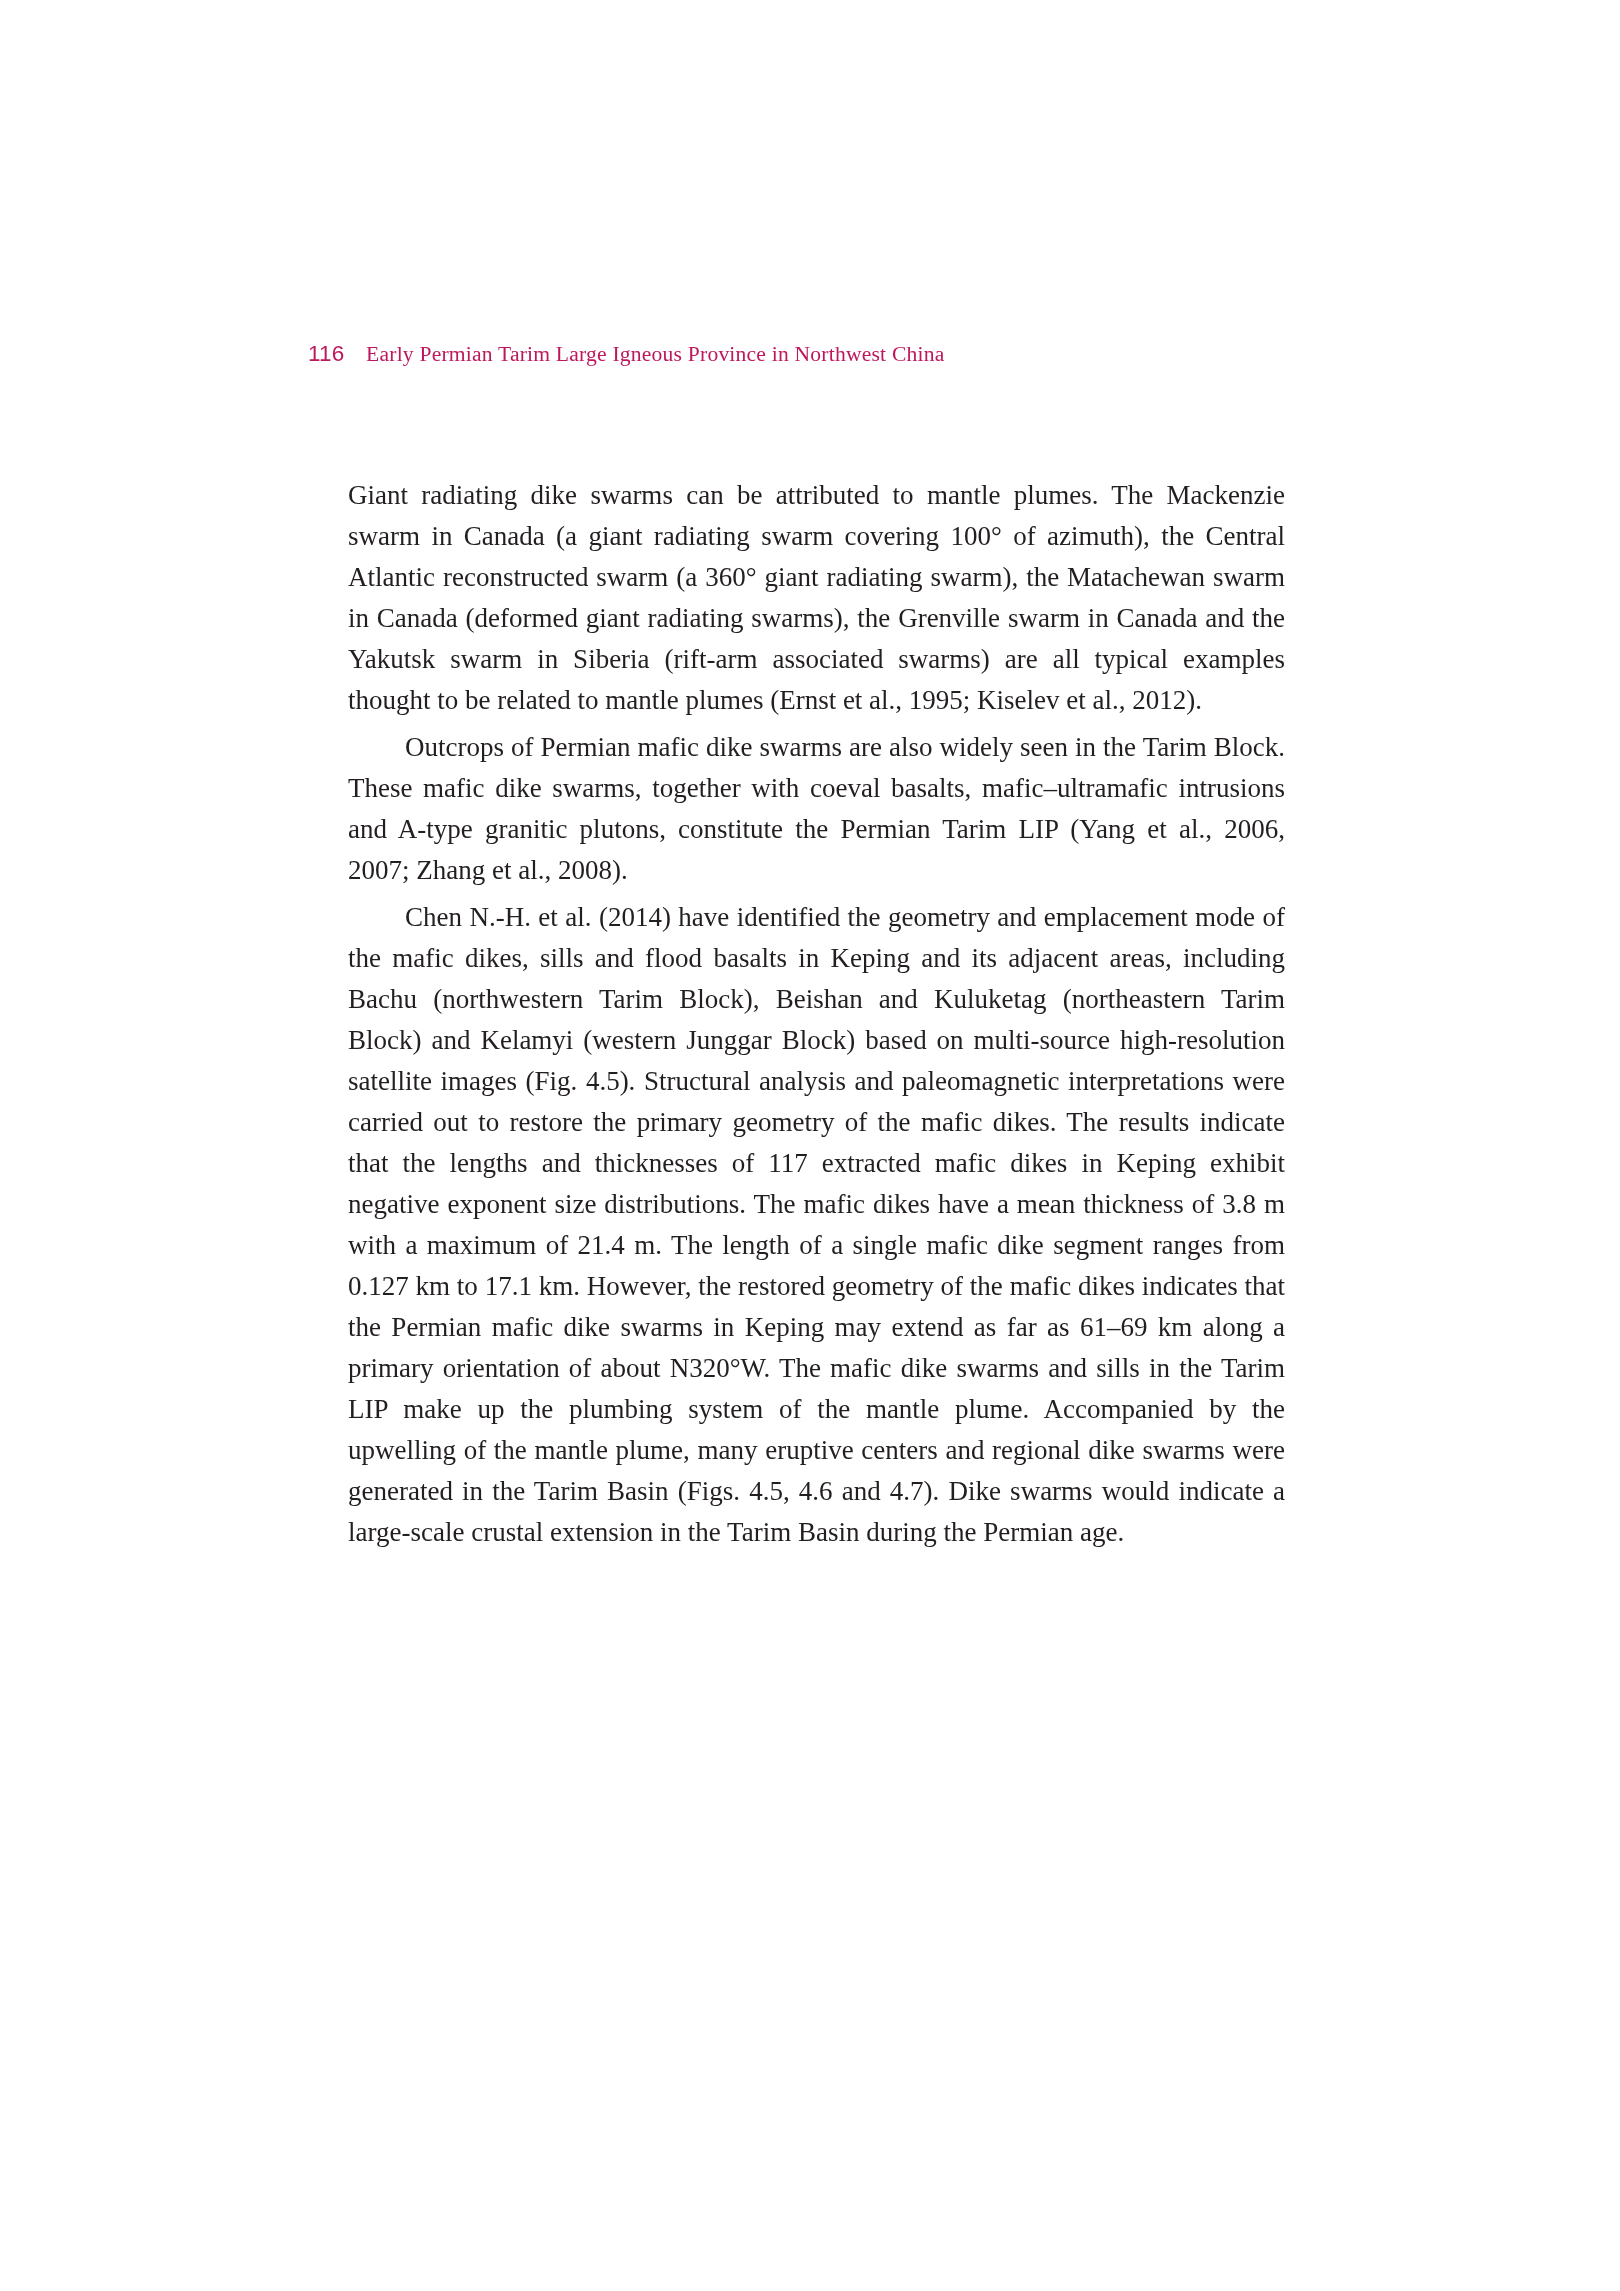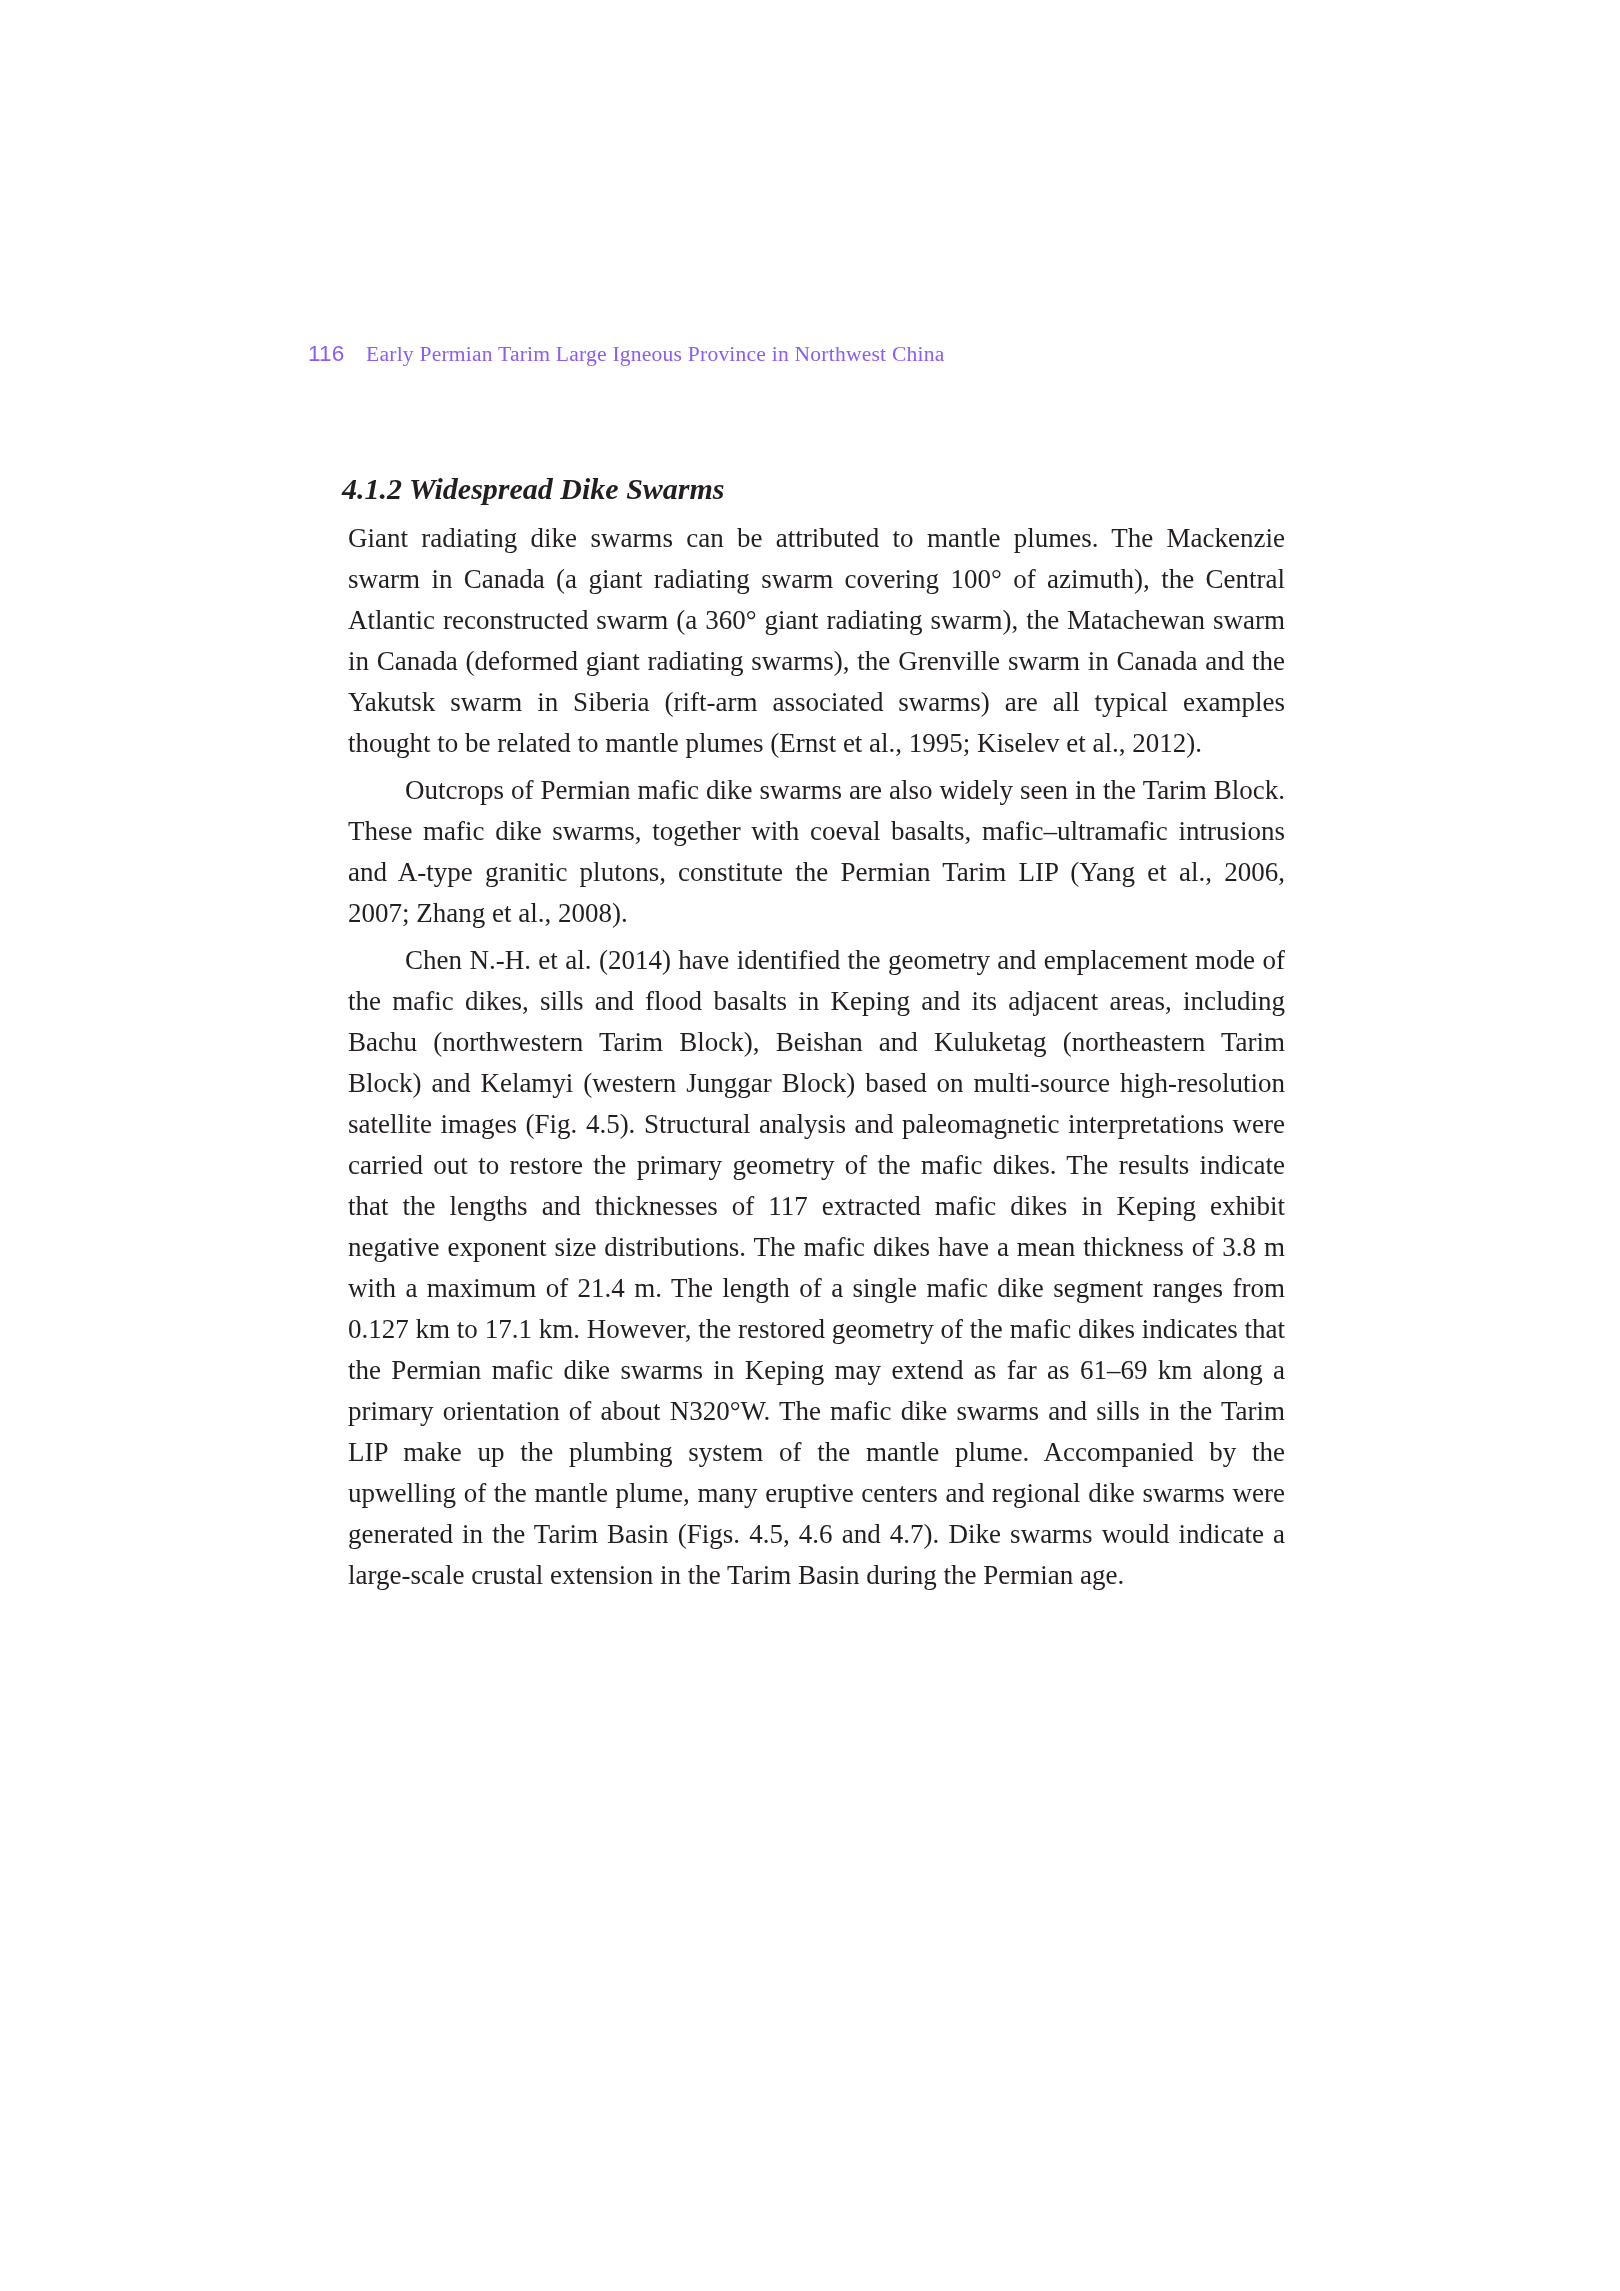--- a/index.html
+++ b/index.html
@@ -1,19 +1,19 @@
 <!DOCTYPE html>
 <html><head>
 <meta charset="utf-8">
 <style>
   html, body { margin: 0; padding: 0; background: #ffffff; }
   body { width: 1620px; height: 2292px; position: relative; overflow: hidden; color: #231f20; }
   .running-head {
     position: absolute; left: 308px; top: 341px;
-    font-family: "Liberation Serif", serif; font-size: 21.6px; color: #8b5cf6;
+    font-family: "Liberation Serif", serif; font-size: 21.6px; color: #be185d;
     white-space: nowrap; letter-spacing: 0.2px;
   }
   .running-head .page-num {
     font-family: "Liberation Sans", sans-serif; font-size: 22.5px; margin-right: 21.6px;
   }
   .content {
     position: absolute; left: 342px; top: 469px; width: 949px;
     font-family: "Liberation Serif", serif; font-size: 27px; line-height: 41px;
     color: #231f20;
   }
@@ -25,18 +25,17 @@
   .para.indent { text-indent: 57px; }
 </style>
 </head>
 <body>
 
 <div class="running-head">
   <span class="page-num">116</span><span>Early Permian Tarim Large Igneous Province in Northwest China</span>
 </div>
 
 <div class="content">
-  <h2 class="section-heading">4.1.2 Widespread Dike Swarms</h2>
   <p class="para">Giant radiating dike swarms can be attributed to mantle plumes. The Mackenzie swarm in Canada (a giant radiating swarm covering 100° of azimuth), the Central Atlantic reconstructed swarm (a 360° giant radiating swarm), the Matachewan swarm in Canada (deformed giant radiating swarms), the Grenville swarm in Canada and the Yakutsk swarm in Siberia (rift-arm associated swarms) are all typical examples thought to be related to mantle plumes (Ernst et al., 1995; Kiselev et al., 2012).</p>
   <p class="para indent">Outcrops of Permian mafic dike swarms are also widely seen in the Tarim Block. These mafic dike swarms, together with coeval basalts, mafic–ultramafic intrusions and A-type granitic plutons, constitute the Permian Tarim LIP (Yang et al., 2006, 2007; Zhang et al., 2008).</p>
   <p class="para indent">Chen N.-H. et al. (2014) have identified the geometry and emplacement mode of the mafic dikes, sills and flood basalts in Keping and its adjacent areas, including Bachu (northwestern Tarim Block), Beishan and Kuluketag (northeastern Tarim Block) and Kelamyi (western Junggar Block) based on multi-source high-resolution satellite images (Fig. 4.5). Structural analysis and paleomagnetic interpretations were carried out to restore the primary geometry of the mafic dikes. The results indicate that the lengths and thicknesses of 117 extracted mafic dikes in Keping exhibit negative exponent size distributions. The mafic dikes have a mean thickness of 3.8 m with a maximum of 21.4 m. The length of a single mafic dike segment ranges from 0.127 km to 17.1 km. However, the restored geometry of the mafic dikes indicates that the Permian mafic dike swarms in Keping may extend as far as 61–69 km along a primary orientation of about N320°W. The mafic dike swarms and sills in the Tarim LIP make up the plumbing system of the mantle plume. Accompanied by the upwelling of the mantle plume, many eruptive centers and regional dike swarms were generated in the Tarim Basin (Figs. 4.5, 4.6 and 4.7). Dike swarms would indicate a large-scale crustal extension in the Tarim Basin during the Permian age.</p>
 </div>
 
 
 </body></html>

